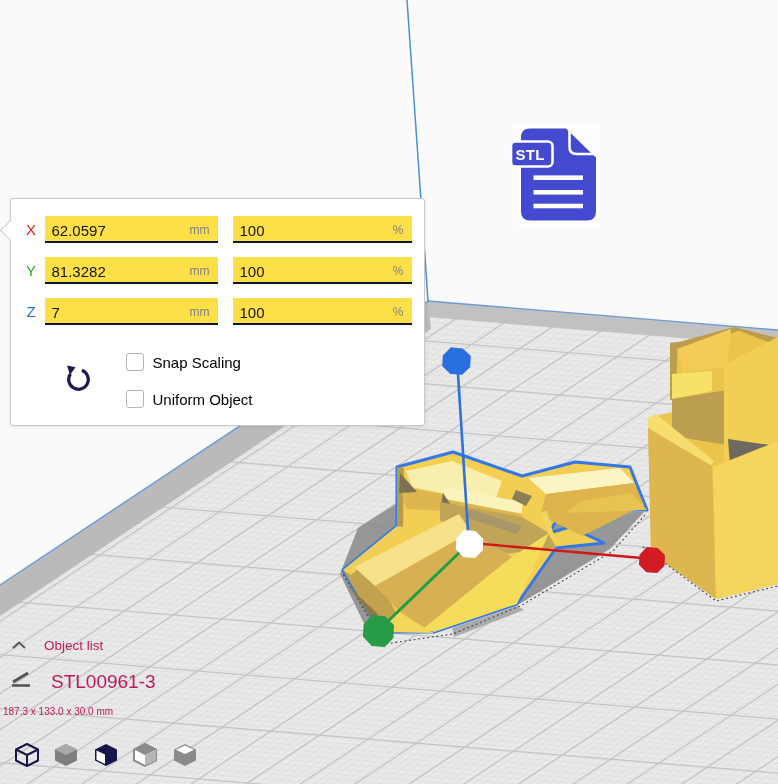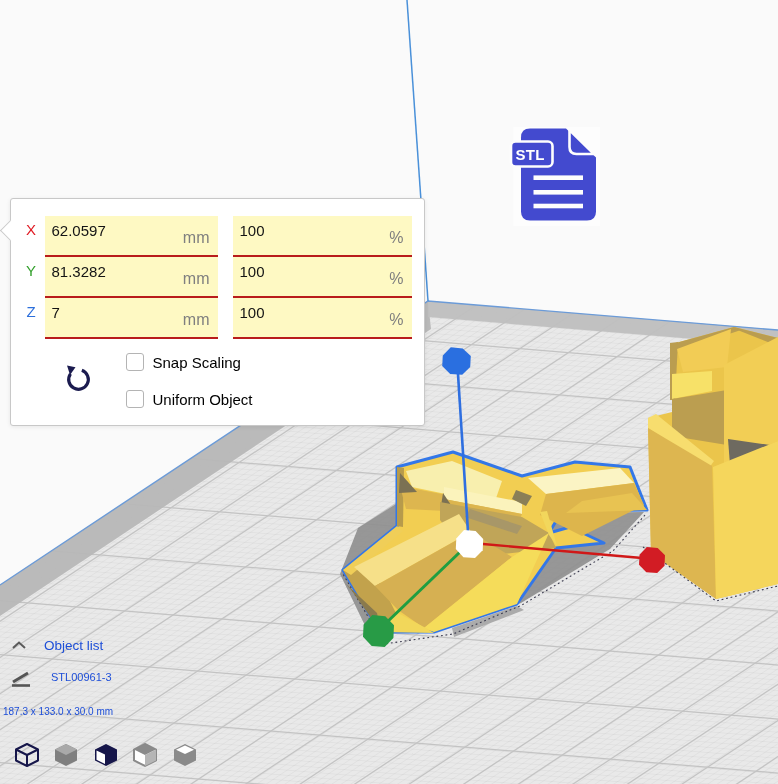--- a/index.html
+++ b/index.html
@@ -1,27 +1,27 @@
 <!DOCTYPE html>
 <html><head><meta charset="utf-8"><style>
 *{margin:0;padding:0;box-sizing:border-box}
 html,body{width:778px;height:784px;overflow:hidden;background:#fafafa;font-family:"Liberation Sans",sans-serif;position:relative}
 #panel{position:absolute;left:10px;top:198px;width:415px;height:228px;background:#fff;border:1px solid #c8c8c8;border-radius:3px;box-shadow:0 1px 4px rgba(0,0,0,0.08)}
 #tail{position:absolute;left:-8.5px;top:24px;width:15px;height:15px;background:#fff;border-left:1px solid #c8c8c8;border-bottom:1px solid #c8c8c8;transform:rotate(45deg)}
 .row{position:absolute;left:0;width:100%;height:31px}
 .axis{position:absolute;left:11px;top:5px;width:18px;text-align:center;font-size:15px}
-.fld{position:absolute;top:0;height:41px;background:#fef9c3;border-bottom:2px solid #b91c1c}
+.fld{position:absolute;top:0;height:27px;background:#fde047;border-bottom:2px solid #0f172a}
 .fld.mm{left:33.5px;width:173px}
 .fld.pct{left:221.5px;width:179px}
 .val{position:absolute;left:7px;top:5.5px;font-size:15px;color:#141414}
-.unit{position:absolute;right:8px;top:13px;font-size:16px;color:#7f7f7f}
+.unit{position:absolute;right:8px;top:7px;font-size:12px;color:#7f7f7f}
 #reset{position:absolute;left:54px;top:164px}
 .cb{position:absolute;left:114.5px;width:18px;height:18px;background:#fff;border:1.5px solid #b4b4b4;border-radius:3px}
 .cbl{position:absolute;left:141.5px;font-size:15px;color:#000000;line-height:18px;padding-top:1px}
-.txt{position:absolute;color:#1d4ed8}
+.txt{position:absolute;color:#be185d}
 </style></head>
 <body>
 <svg width="778" height="784" viewBox="0 0 778 784" style="position:absolute;left:0;top:0">
  <defs>
   <clipPath id="plate">
         <polygon points="428,301 778,330 778,784 0,784 0,585"></polygon>
       </clipPath>
   <pattern id="hatch1" width="5.2" height="5.2" patternUnits="userSpaceOnUse" patternTransform="rotate(4.7)">
     <line x1="0" y1="0" x2="5.2" y2="0" stroke="#000" stroke-opacity="0.055" stroke-width="1.1"></line>
   </pattern>
@@ -196,21 +196,21 @@
 </div>
 <div id="objlist">
   <svg width="16" height="12" viewBox="0 0 16 12" style="position:absolute;left:11px;top:639px">
       <path d="M2 9 L8 3.5 L14 9" fill="none" stroke="#5a5a5a" stroke-width="2"></path>
     </svg>
   <span class="txt" style="left:44px;top:638px;font-size:13.5px">Object list</span>
   <svg width="22" height="18" viewBox="0 0 22 18" style="position:absolute;left:11px;top:671px">
       <line x1="2" y1="11" x2="17" y2="2" stroke="#555" stroke-width="3"></line>
       <line x1="1" y1="14.5" x2="19" y2="14.5" stroke="#555" stroke-width="2.6"></line>
     </svg>
-  <span class="txt" style="left:51px;top:671px;font-size:11px">STL00961-3</span>
+  <span class="txt" style="left:51px;top:671px;font-size:19px">STL00961-3</span>
   <span class="txt" style="left:3px;top:706px;font-size:10px">187.3 x 133.0 x 30.0 mm</span>
   <svg width="220" height="30" viewBox="0 0 220 30" style="position:absolute;left:15px;top:743px">
     <g stroke="#16164a" stroke-width="2" fill="none" stroke-linejoin="round">
       <polygon points="12,1 23,6.5 23,17.5 12,23 1,17.5 1,6.5"></polygon>
       <polyline points="1,6.5 12,12 23,6.5"></polyline>
       <line x1="12" y1="12" x2="12" y2="23"></line>
     </g>
     <g transform="translate(39,0)">
       <polygon points="12,1 23,6.5 23,17.5 12,23 1,17.5 1,6.5" fill="#7f7f7f"></polygon>
       <polygon points="12,1 23,6.5 12,12 1,6.5" fill="#a9a9a9"></polygon>

